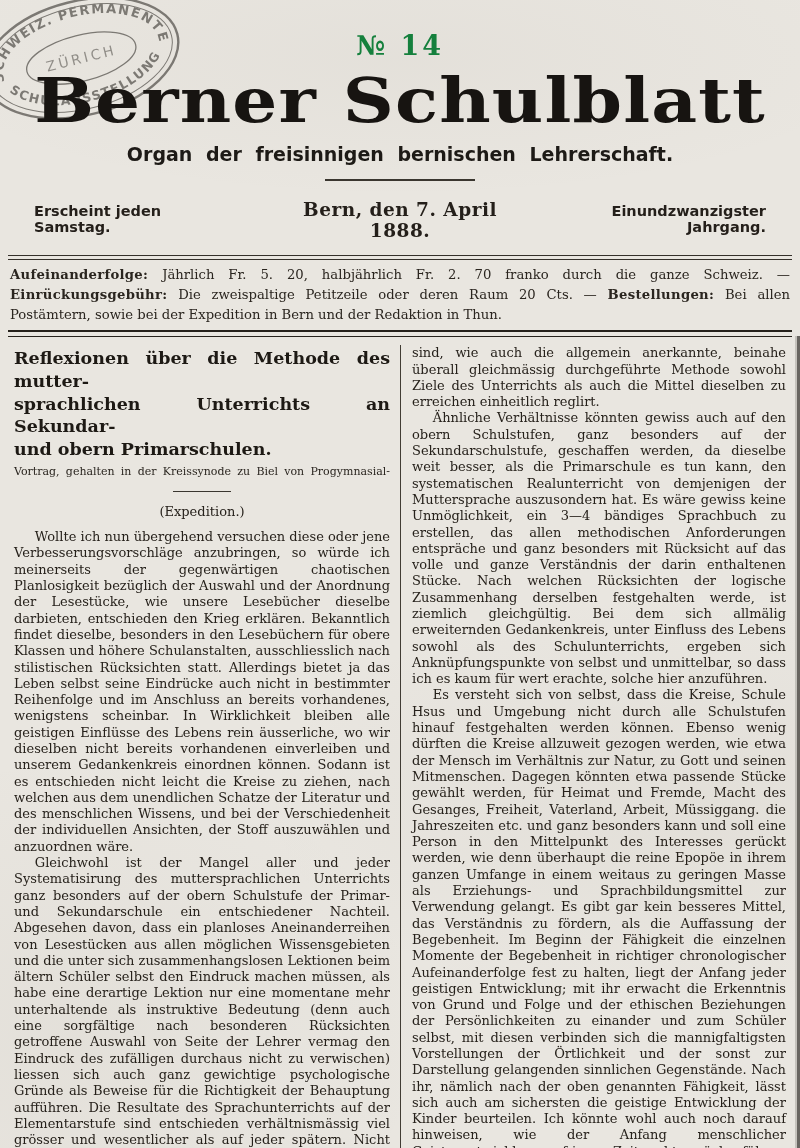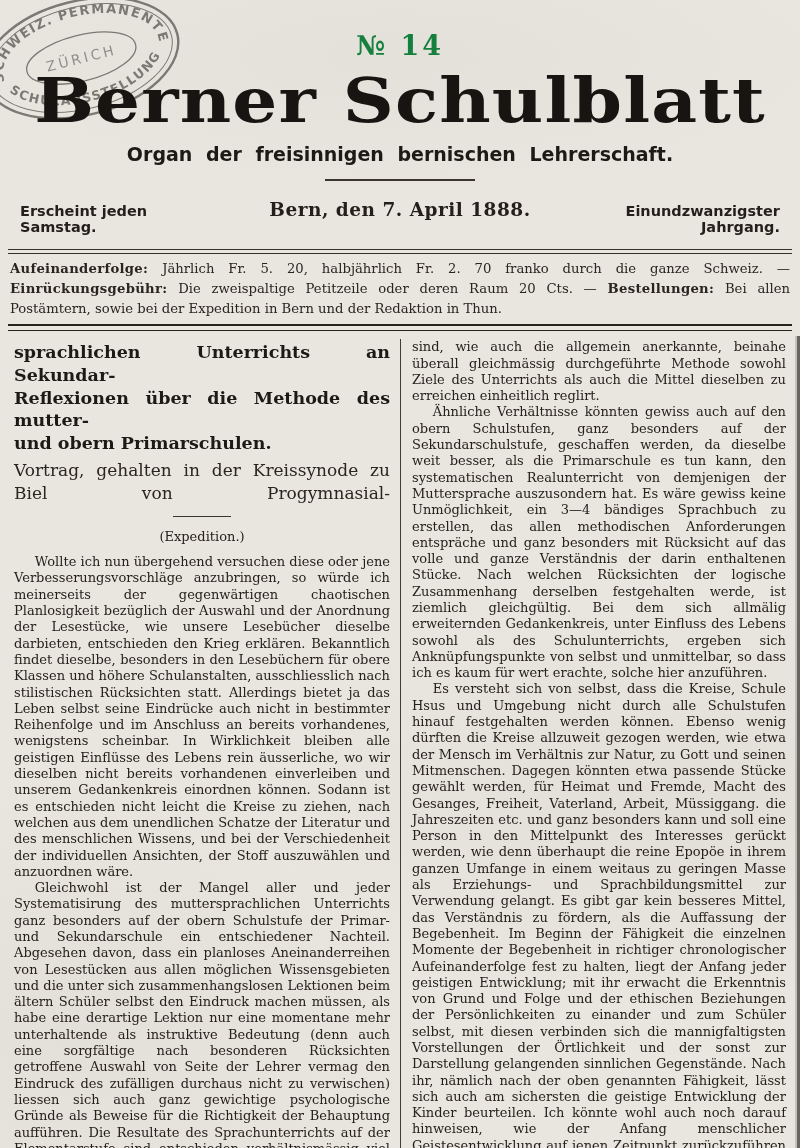--- a/index.html
+++ b/index.html
@@ -22,40 +22,40 @@
   .stamp svg text, .stamp svg textPath{fill:#53504b;font-family:"DejaVu Sans", sans-serif;}
 
   
   .issue-no{margin-top:30px;text-align:center;font-size:27px;font-weight:bold;letter-spacing:3px;color:#15803d;}
   .masthead{margin-top:8px;text-align:center;font-weight:bold;font-size:61px;line-height:1.05;
     transform:scaleX(1.16);transform-origin:50% 50%;letter-spacing:1px;color:#171411;white-space:nowrap;}
   .subtitle{margin-top:10px;text-align:center;font-family:"DejaVu Sans", sans-serif;font-weight:bold;
     font-size:19px;word-spacing:7px;color:#1d1a16;}
   .center-dash{width:150px;margin:14px auto 0;border-top:2px solid #3a362f;}
 
-  .dateline{display:flex;align-items:baseline;margin-top:18px;padding:0 20px;gap:40px;}
+  .dateline{display:flex;align-items:baseline;margin-top:18px;padding:0 34px;gap:40px;}
   .dateline .dl-left{flex:1;text-align:left;font-family:"DejaVu Sans", sans-serif;font-weight:bold;font-size:14.5px;}
   .dateline .dl-center{flex:1.3;text-align:center;font-size:18.5px;font-weight:bold;letter-spacing:.5px;}
   .dateline .dl-right{flex:1;text-align:right;font-family:"DejaVu Sans", sans-serif;font-weight:bold;font-size:14.5px;}
 
   .rule-double{margin:14px 8px 0;height:3px;border-top:1px solid #34302a;border-bottom:1px solid #34302a;}
   .abo{margin:5px 10px 0;font-size:13.2px;line-height:1.52;text-align:justify;color:#2a251f;}
   .abo b{letter-spacing:.3px;}
   .rule-thick{margin:5px 8px 0;height:4px;border-top:2.5px solid #26221c;border-bottom:1px solid #26221c;}
 
   
   .columns{display:flex;align-items:stretch;padding:8px 6px 0;}
   .col{width:50%;box-sizing:border-box;font-size:13px;line-height:16.3px;text-align:justify;color:#26211b;}
   .col-left{padding:0 10px 0 8px;}
   .col-right{padding:0 8px 0 11px;border-left:1px solid #413c34;}
 
   .art-heading{font-weight:bold;font-size:17.5px;line-height:1.3;margin-top:2px;color:#1d1914;}
   .art-heading .hl{text-align:justify;text-align-last:justify;}
   .art-heading .hl:last-child{text-align-last:left;}
-  .byline{margin-top:4px;font-size:17px;line-height:1.35;color:#2a251f;}
+  .byline{margin-top:4px;font-size:11px;line-height:1.35;color:#2a251f;}
   .byline .bl1{text-align:justify;text-align-last:justify;}
   .byline .bl2{text-align:center;}
   .sep-sm{width:58px;margin:11px auto 0;border-top:1px solid #3a362f;}
   .fortsetzung{margin-top:12px;text-align:center;font-size:13px;}
 
   .col p{margin:0;text-indent:1.6em;}
   .col p.noindent{text-indent:0;}
   .col-left p:first-of-type{margin-top:9px;}
 </style>
 </head>
@@ -95,22 +95,22 @@
 <div class="rule-double"></div>
 
 <div class="abo"><b>Aufeinanderfolge:</b><span> Jährlich Fr. 5. 20, halbjährlich Fr. 2. 70 franko durch die ganze Schweiz. — </span><b>Einrückungsgebühr:</b><span> Die zweispaltige Petitzeile oder deren Raum 20 Cts. — </span><b>Bestellungen:</b><span> Bei allen Postämtern, sowie bei der Expedition in Bern und der Redaktion in Thun.</span></div>
 
 <div class="rule-thick"></div>
 
 <div class="columns">
 
   <div class="col col-left">
     <div class="art-heading">
+      <div class="hl">Reflexionen über die Methode des mutter-</div>
       <div class="hl">sprachlichen Unterrichts an Sekundar-</div>
-      <div class="hl">Reflexionen über die Methode des mutter-</div>
       <div class="hl">und obern Primarschulen.</div>
     </div>
     <div class="byline">
       <div class="bl1">Vortrag, gehalten in der Kreissynode zu Biel von Progymnasial-</div>
     </div>
     <div class="sep-sm"></div>
     <div class="fortsetzung">(Expedition.)</div>
     <p>Wollte ich nun übergehend versuchen diese oder jene Verbesserungsvorschläge anzubringen, so würde ich meinerseits der gegenwärtigen chaotischen Planlosigkeit bezüglich der Auswahl und der Anordnung der Lesestücke, wie unsere Lesebücher dieselbe darbieten, entschieden den Krieg erklären. Bekanntlich findet dieselbe, besonders in den Lesebüchern für obere Klassen und höhere Schulanstalten, ausschliesslich nach stilistischen Rücksichten statt. Allerdings bietet ja das Leben selbst seine Eindrücke auch nicht in bestimmter Reihenfolge und im Anschluss an bereits vorhandenes, wenigstens scheinbar. In Wirklichkeit bleiben alle geistigen Einflüsse des Lebens rein äusserliche, wo wir dieselben nicht bereits vorhandenen einverleiben und unserem Gedankenkreis einordnen können. Sodann ist es entschieden nicht leicht die Kreise zu ziehen, nach welchen aus dem unendlichen Schatze der Literatur und des menschlichen Wissens, und bei der Verschiedenheit der individuellen Ansichten, der Stoff auszuwählen und anzuordnen wäre.</p>
     <p>Gleichwohl ist der Mangel aller und jeder Systematisirung des muttersprachlichen Unterrichts ganz besonders auf der obern Schulstufe der Primar- und Sekundarschule ein entschiedener Nachteil. Abgesehen davon, dass ein planloses Aneinanderreihen von Lesestücken aus allen möglichen Wissensgebieten und die unter sich zusammenhangslosen Lektionen beim ältern Schüler selbst den Eindruck machen müssen, als habe eine derartige Lektion nur eine momentane mehr unterhaltende als instruktive Bedeutung (denn auch eine sorgfältige nach besonderen Rücksichten getroffene Auswahl von Seite der Lehrer vermag den Eindruck des zufälligen durchaus nicht zu verwischen) liessen sich auch ganz gewichtige psychologische Gründe als Beweise für die Richtigkeit der Behauptung aufführen. Die Resultate des Sprachunterrichts auf der Elementarstufe sind entschieden verhältnismässig viel grösser und wesentlicher als auf jeder spätern. Nicht allein, weil das in seiner physischen Entwicklung begriffene Gehirn allen äusserlichen Eindrücken am zugänglichsten ist, sondern ganz besonders, weil die ausgezeichneten Lehrmittel dieser Stufe der geistigen Entwicklung der Kinder möglichst angepasst</p>
   </div>

